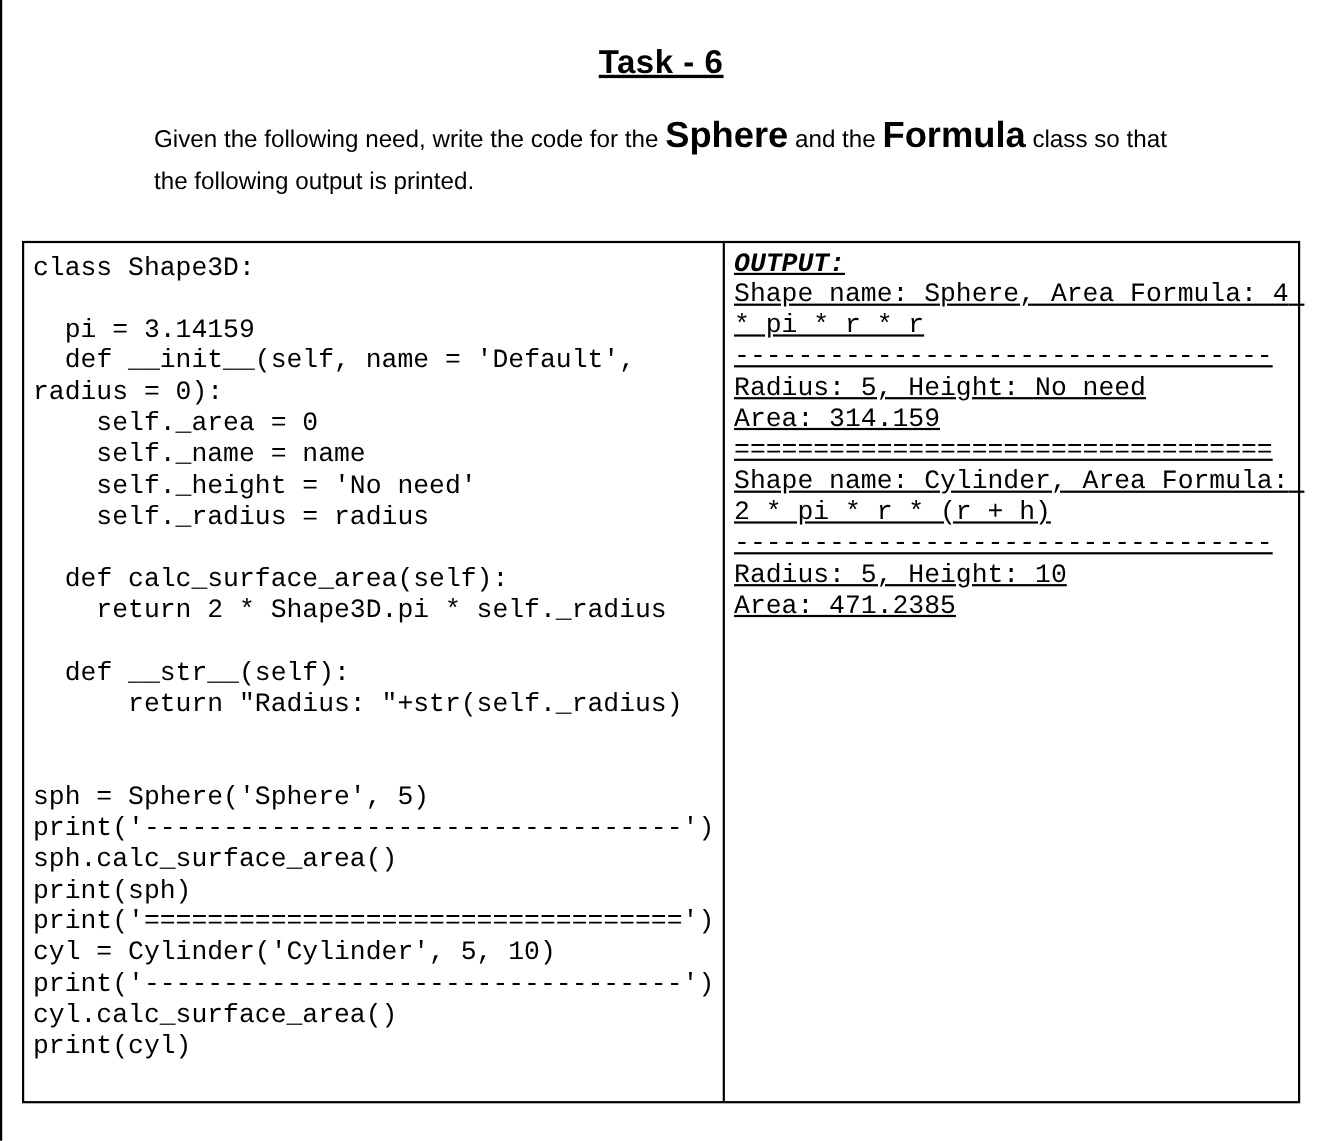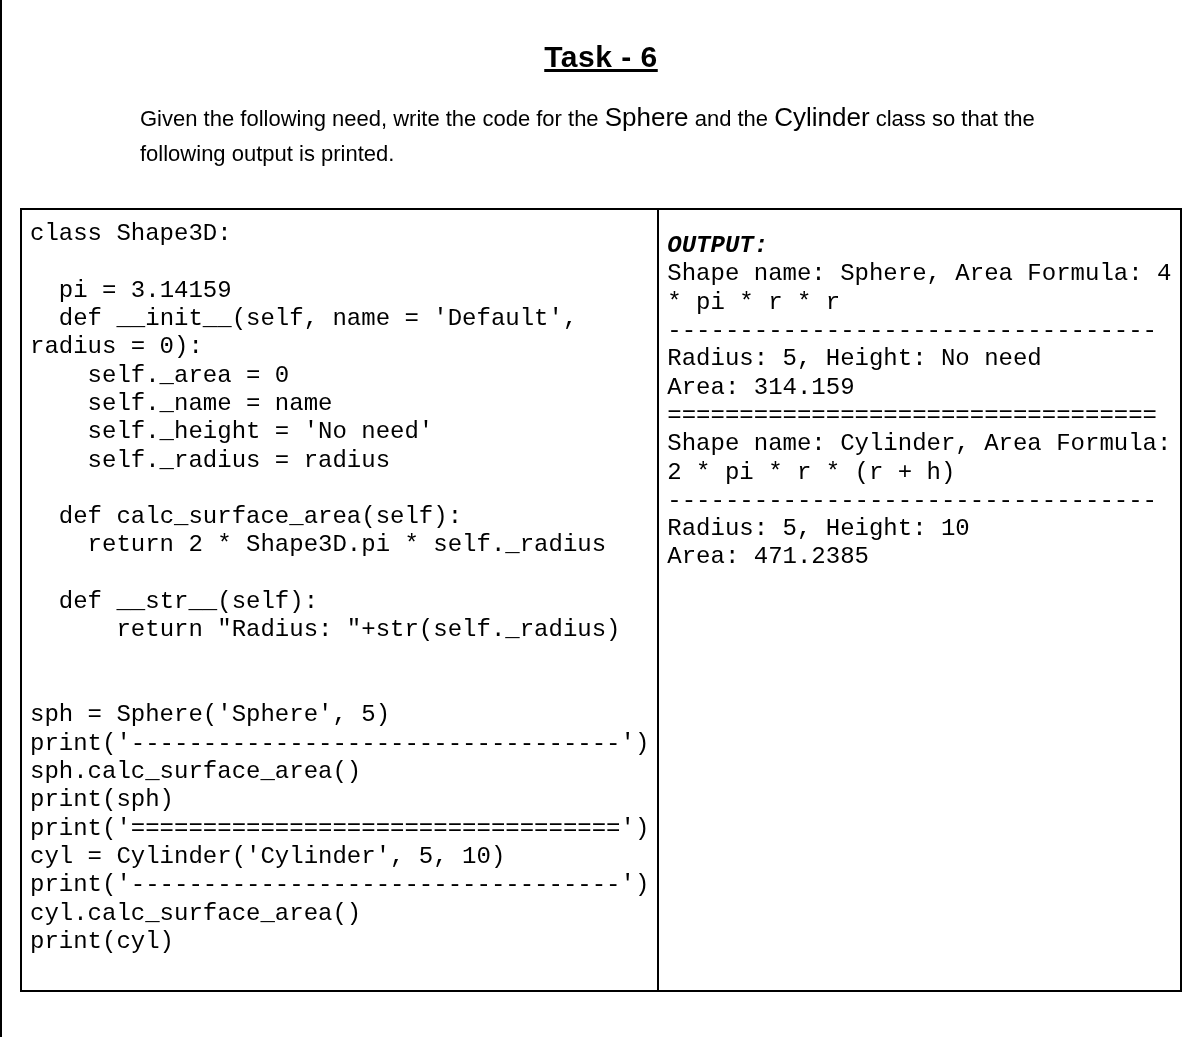--- a/index.html
+++ b/index.html
@@ -25,56 +25,57 @@
       text-decoration: underline;
       margin-bottom: 24px;
       letter-spacing: 0.5px;
     }
     .description {
       font-size: 22px;
       margin: 0 120px 38px 120px;
       line-height: 1.5;
     }
     .description .bold {
-      font-weight: normal;
-      font-size: 26px;
+      font-weight: bold;
+      font-size: 33px;
     }
     .table-wrap {
       border: 2px solid #000;
       display: flex;
     }
     .left-cell {
       flex: 0 0 615px;
       border-right: 2px solid #000;
       padding: 10px 8px 34px 8px;
     }
     .right-cell {
       flex: 1;
-      padding: 22px 8px 34px 8px;
+      padding: 6px 8px 34px 8px;
+      text-decoration: underline;
     }
     .code {
       font-family: "Menlo", "Consolas", "Courier New", monospace;
       font-size: 24px;
       line-height: 1.18;
       white-space: pre-wrap;
       word-wrap: break-word;
     }
     .output-label {
       font-weight: bold;
       font-style: italic;
     }
   </style>
 </head>
 <body>
 
 <div class="container">
   <div class="title">Task - 6</div>
 
   <div class="description">
-    <span>Given the following need, write the code for the </span><span class="bold">Sphere</span><span> and the </span><span class="bold">Cylinder</span><span> class so that the following output is printed.</span>
+    <span>Given the following need, write the code for the </span><span class="bold">Sphere</span><span> and the </span><span class="bold">Formula</span><span> class so that the following output is printed.</span>
   </div>
 
   <div class="table-wrap">
     <div class="left-cell">
       <div class="code">class Shape3D:
 
   pi = 3.14159
   def __init__(self, name = 'Default', radius = 0):
     self._area = 0
     self._name = name

